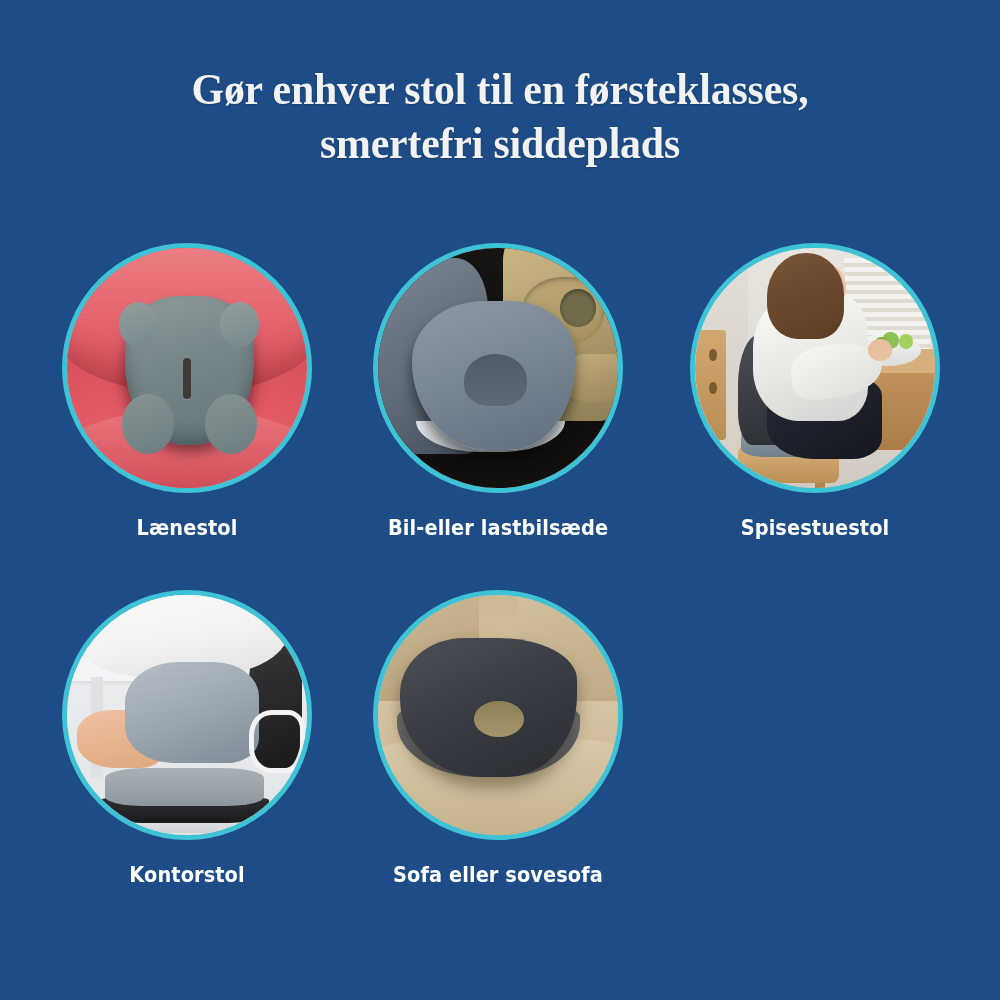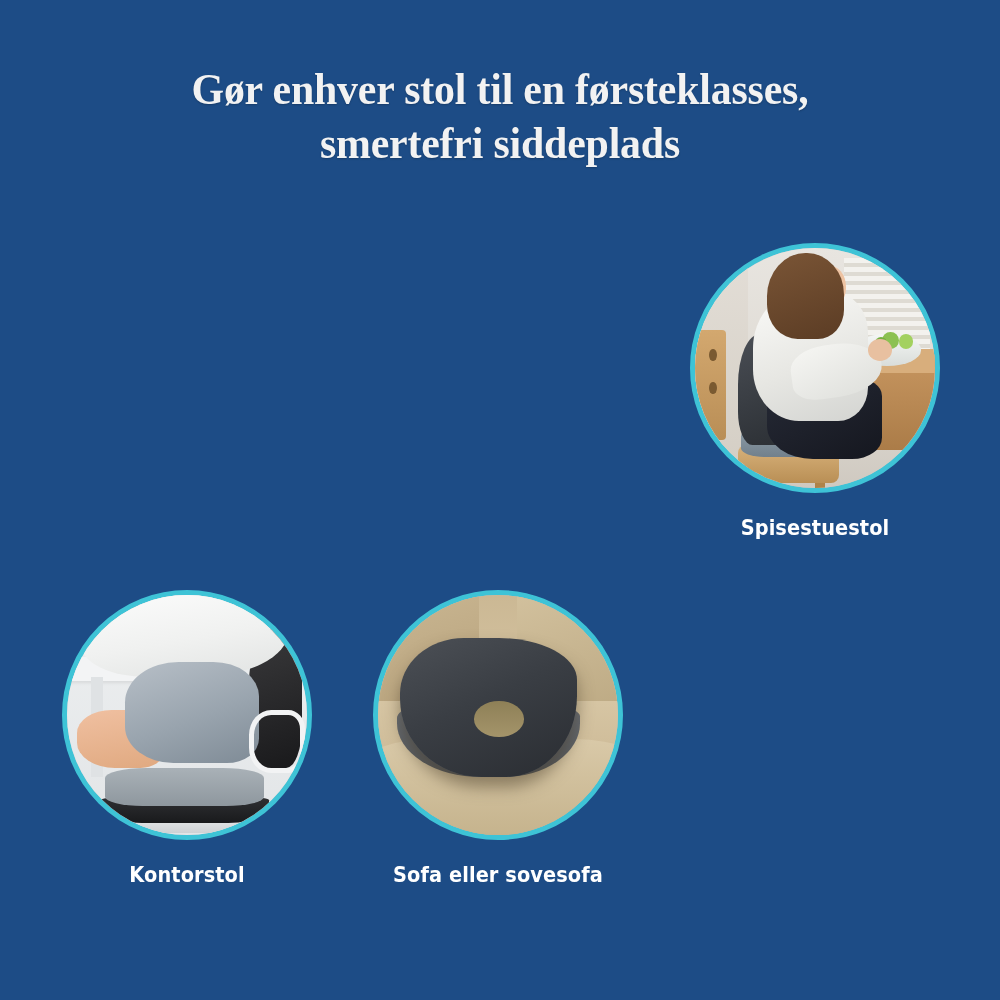--- a/index.html
+++ b/index.html
@@ -283,21 +283,55 @@
 
 <div class="headline">
   <span class="ln">Gør enhver stol til en førsteklasses,</span>
   <span class="ln">smertefri siddeplads</span>
 </div>
 
 <div class="grid">
 
   <div class="row">
 
-
+    <div class="cell c0">
+      <div class="photo">
+        <div class="scene">
+          <div class="s1-bg"></div>
+          <div class="s1-back"></div>
+          <div class="s1-seat"></div>
+          <div class="s1-cush-shadow"></div>
+          <div class="s1-cush">
+            <div class="s1-earL"></div>
+              <div class="s1-earR"></div>
+            <div class="s1-lobeL"></div>
+              <div class="s1-lobeR"></div>
+          </div>
+          <div class="s1-slot"></div>
+        </div>
+      </div>
+      <div class="caption">Lænestol</div>
+    </div>
+
+    <div class="cell c1">
+      <div class="photo">
+        <div class="scene">
+          <div class="s2-bg"></div>
+          <div class="s2-door"></div>
+          <div class="s2-doorpanel"></div>
+          <div class="s2-speaker"></div>
+          <div class="s2-handle"></div>
+          <div class="s2-seatback"></div>
+          <div class="s2-base"></div>
+          <div class="s2-cush"></div>
+          <div class="s2-cut"></div>
+        </div>
+      </div>
+      <div class="caption">Bil-eller lastbilsæde</div>
+    </div>
 
     <div class="cell c2">
       <div class="photo">
         <div class="scene">
           <div class="s3-bg"></div>
           <div class="s3-window"></div>
           <div class="s3-wallL"></div>
           <div class="s3-cabinet"></div>
           <div class="s3-knob1"></div>
             <div class="s3-knob2"></div>

